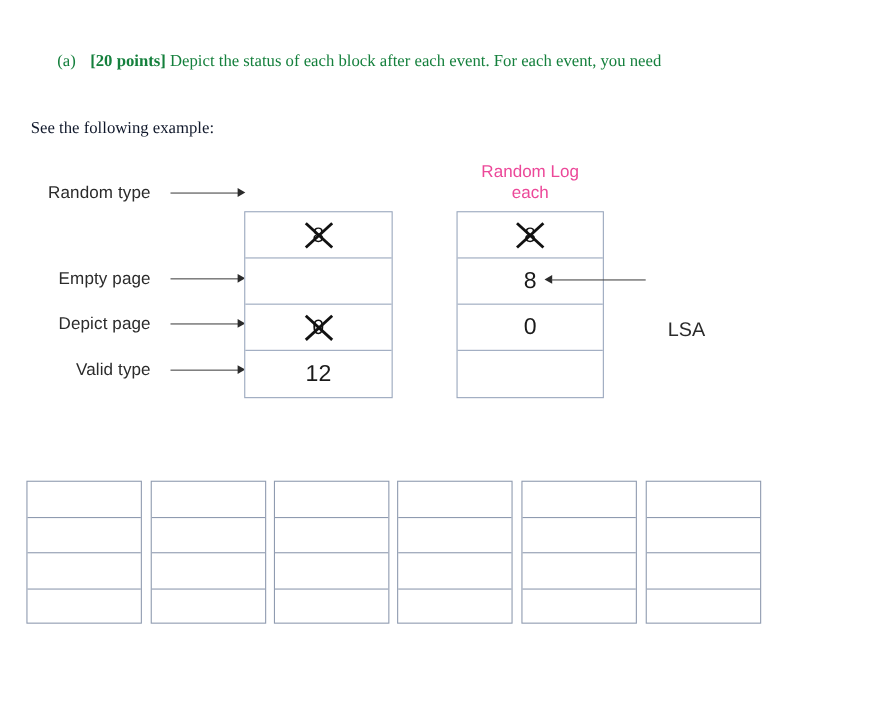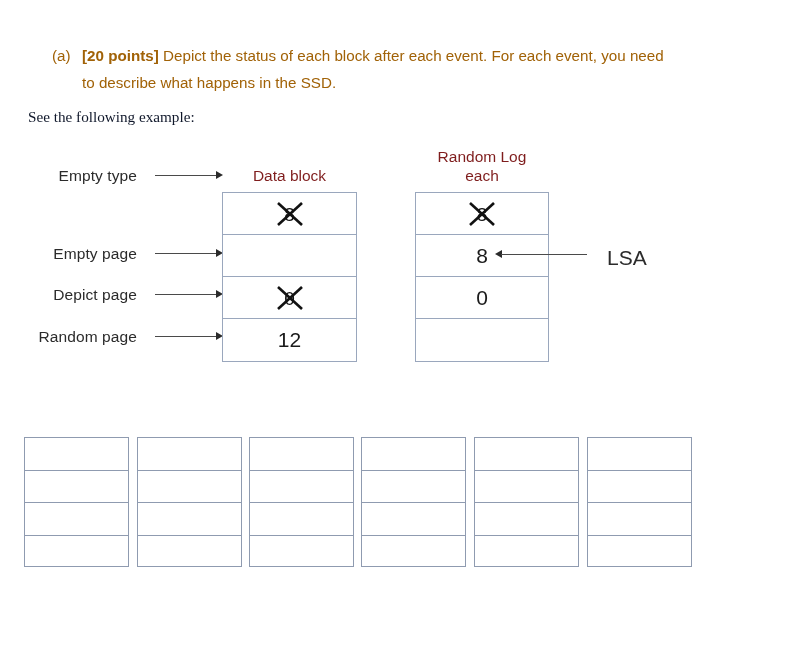--- a/index.html
+++ b/index.html
@@ -15,24 +15,24 @@
     font-family: "Liberation Sans", sans-serif;
     color: #1a1a1a;
   }
 
   
   .question {
     position: absolute;
     left: 52px;
     top: 42px;
     width: 700px;
-    font-family: Liberation Sans, sans-serif;
+    font-family: Liberation Serif, serif;
     font-size: 15.2px;
     line-height: 27px;
-    color: #a16207;
+    color: #15803d;
   }
   .q-label {
     display: inline-block;
     width: 30px;
   }
   .q-bold {
     font-weight: bold;
   }
   .q-line2 {
     display: block;
@@ -87,21 +87,21 @@
     border-top: 4px solid transparent;
     border-bottom: 4px solid transparent;
     border-right: 7px solid #2b2b2b;
   }
 
   
   .block-header {
     position: absolute;
     text-align: center;
     font-size: 15.5px;
-    color: #7f1d1d;
+    color: #ec4899;
     line-height: 19px;
   }
 
   
   .block {
     position: absolute;
     border: 1px solid #9aa7bd;
     background: #ffffff;
     box-sizing: border-box;
   }
@@ -140,22 +140,23 @@
   }
   .invalid-mark .digit {
     position: relative;
     z-index: 0;
     font-size: 19px;
   }
 
   
   .lsa-label {
     position: absolute;
-    font-size: 21px;
+    font-size: 18px;
     color: #2b2b2b;
+    margin-top: 43px;
   }
 
   
   .empty-block {
     position: absolute;
     border: 1px solid #8f9bb0;
     box-sizing: border-box;
     background: #ffffff;
   }
   .empty-block .erow {
@@ -164,45 +165,43 @@
   }
   .empty-block .erow:last-child {
     border-bottom: none;
   }
 </style>
 </head>
 <body>
 
 <div class="question">
   <span class="q-label">(a)</span><span class="q-bold">[20 points]</span><span> Depict the status of each block after each event. For each event, you need</span>
-  <span class="q-line2">to describe what happens in the SSD.</span>
 </div>
 
 <div class="see-example">See the following example:</div>
 
 <div class="diagram">
 
-  <div class="anno-label" style="left:0px; top:167px; width:137px;">Empty type</div>
+  <div class="anno-label" style="left:0px; top:167px; width:137px;">Random type</div>
   <div class="anno-label" style="left:0px; top:245px; width:137px;">Empty page</div>
   <div class="anno-label" style="left:0px; top:286px; width:137px;">Depict page</div>
-  <div class="anno-label" style="left:0px; top:328px; width:137px;">Random page</div>
+  <div class="anno-label" style="left:0px; top:328px; width:137px;">Valid type</div>
 
   <div class="arrow-line" style="left:155px; top:175px; width:62px;"></div>
   <div class="arrow-head-right" style="left:216px; top:171px;"></div>
 
   <div class="arrow-line" style="left:155px; top:253px; width:62px;"></div>
   <div class="arrow-head-right" style="left:216px; top:249px;"></div>
 
   <div class="arrow-line" style="left:155px; top:294px; width:62px;"></div>
   <div class="arrow-head-right" style="left:216px; top:290px;"></div>
 
   <div class="arrow-line" style="left:155px; top:336px; width:62px;"></div>
   <div class="arrow-head-right" style="left:216px; top:332px;"></div>
 
-  <div class="block-header" style="left:222px; top:166px; width:135px;">Data block</div>
 
   <div class="block-header" style="left:415px; top:147px; width:134px;">
     <span>Random Log</span><br>
     <span>each</span>
   </div>
 
   <div class="block" style="left:222px; top:192px; width:135px; height:170px;">
     <div class="cell" style="height:42px;">
       <span class="invalid-mark">
         <span class="digit">8</span>

